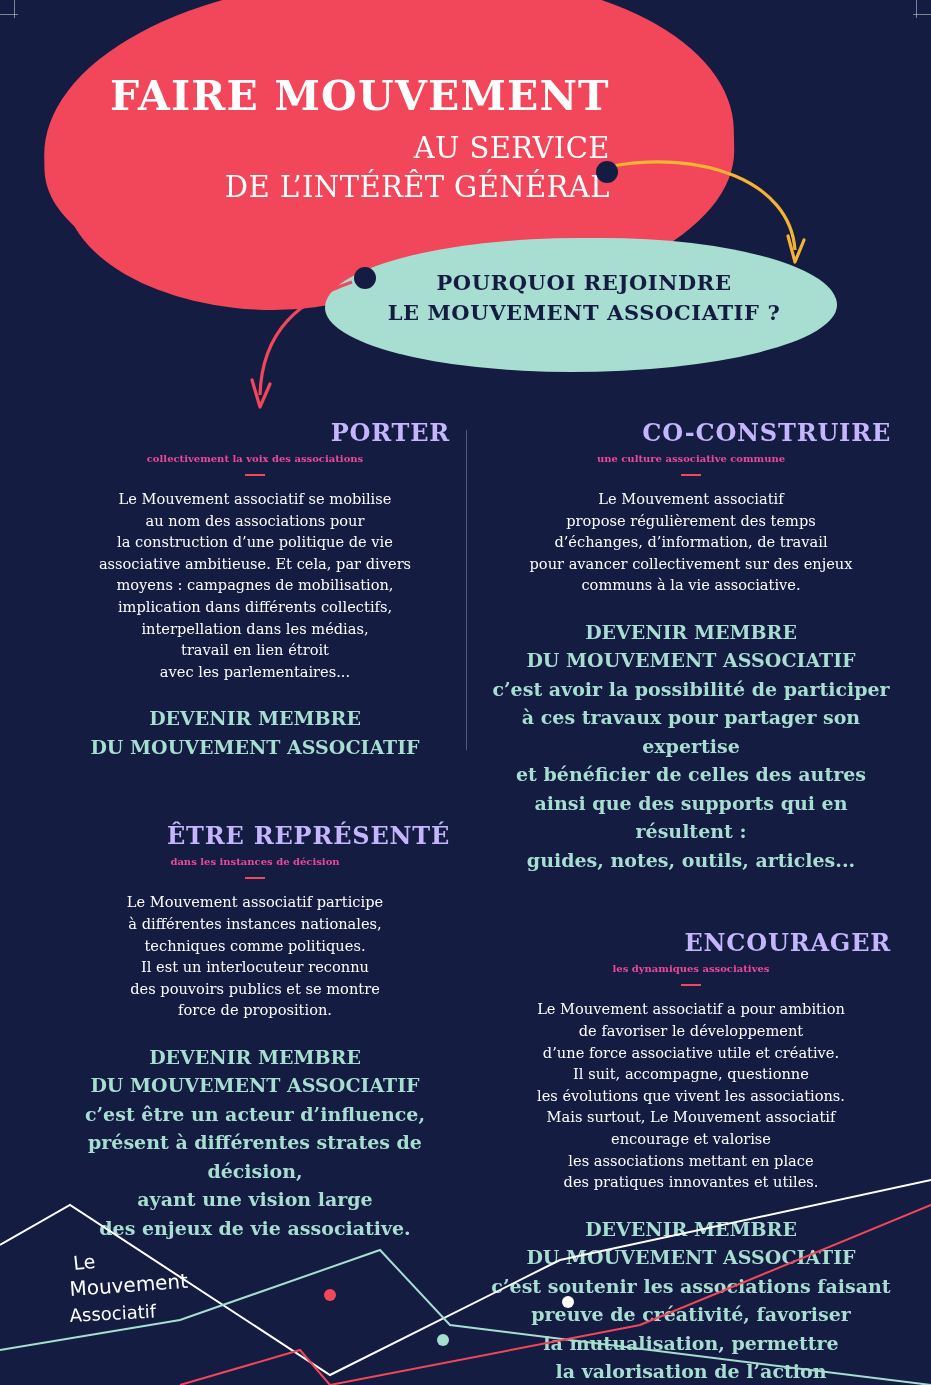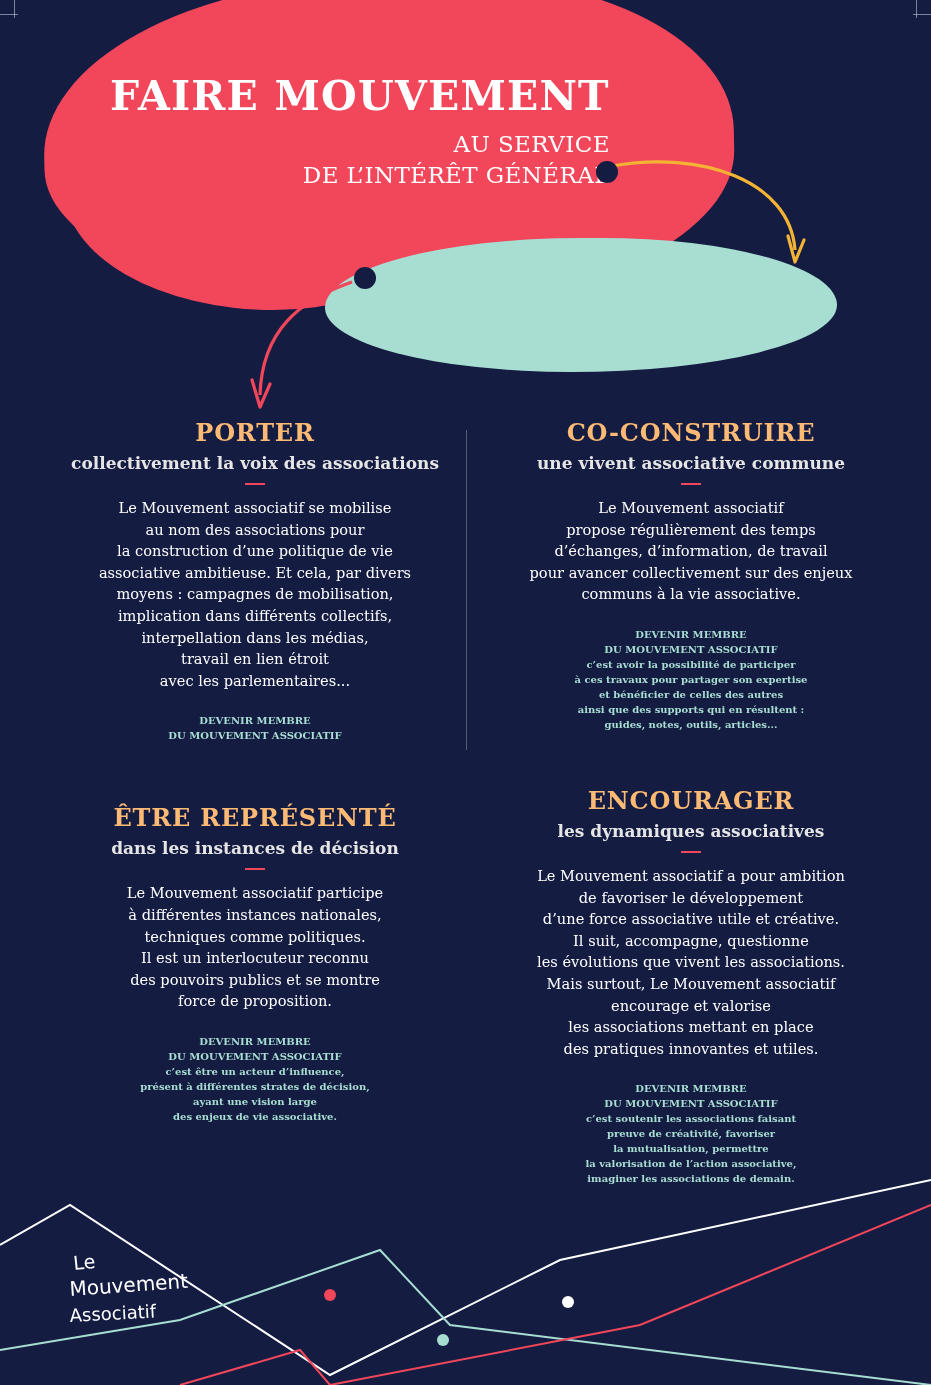--- a/index.html
+++ b/index.html
@@ -61,21 +61,21 @@
     font-family: "DejaVu Serif", serif;
     font-weight: bold;
     font-size: 41px;
     letter-spacing: 1.2px;
     line-height: 1.1;
     margin: 0 0 10px 0;
     color: #ffffff;
   }
   .title-sub {
     font-family: "DejaVu Serif", serif;
-    font-size: 23px;
+    font-size: 29px;
     line-height: 1.35;
     letter-spacing: 0.4px;
     color: #ffffff;
     font-weight: normal;
   }
 
   
   .teal-blob {
     position: absolute;
     left: 325px;
@@ -139,52 +139,53 @@
     top: 430px;
     width: 1px;
     height: 320px;
     background: rgba(255,255,255,0.28);
   }
 
   .sect { text-align: center; }
   .sect + .sect { margin-top: 48px; }
 
   .sect-title {
-    color: #fdba74;
+    color: #c4b5fd;
     font-family: "DejaVu Serif", serif;
     font-weight: bold;
     font-size: 24px;
     letter-spacing: 0.8px;
     margin: 0 0 6px 0;
+    text-align: right;
   }
   .sect-sub {
-    color: #e5e5e5;
-    font-family: "DejaVu Serif", serif;
-    font-weight: bold;
-    font-size: 17px;
+    color: #ec4899;
+    font-family: "DejaVu Serif", serif;
+    font-weight: bold;
+    font-size: 10px;
     margin: 0 0 10px 0;
   }
   .rule {
     width: 20px;
     height: 2px;
     background: #f2465a;
     margin: 0 auto 12px auto;
   }
   .body-txt {
     font-family: "DejaVu Serif", serif;
     font-size: 14.6px;
     line-height: 1.48;
     color: #ffffff;
     margin: 0;
   }
   .become {
     margin-top: 22px;
     font-family: "DejaVu Serif", serif;
     font-weight: bold;
-    font-size: 10px;
+    font-size: 19px;
     line-height: 1.5;
     color: #a8ddd2;
   }
   .become .hdr { display: block; }
 
   
   .footer-lines { position: absolute; left: 0; top: 1150px; width: 931px; height: 235px; z-index: 3; }
   .logo {
     position: absolute;
     left: 70px;
@@ -216,20 +217,24 @@
   <div class="red-blob"></div>
   <div class="red-blob-2"></div>
 
   <div class="title-block">
     <div class="title-main">FAIRE MOUVEMENT</div>
     <div class="title-sub">AU SERVICE</div>
     <div class="title-sub">DE L’INTÉRÊT GÉNÉRAL</div>
   </div>
 
   <div class="teal-blob"></div>
+  <div class="teal-text">
+    <div>POURQUOI REJOINDRE</div>
+    <div>LE MOUVEMENT ASSOCIATIF ?</div>
+  </div>
 
   <div class="dot d1"></div>
   <div class="dot d2"></div>
 
   <svg class="arrows" viewBox="0 0 931 1385">
     <path d="M612 166 C 700 150, 790 180, 795 250" fill="none" stroke="#f5b335" stroke-width="3.2"></path>
     <path d="M788 236 L795 262 L804 240" fill="none" stroke="#f5b335" stroke-width="3.2" stroke-linecap="round" stroke-linejoin="round"></path>
     <path d="M352 282 C 300 300, 262 330, 260 395" fill="none" stroke="#f2465a" stroke-width="3.2"></path>
     <path d="M252 380 L260 407 L270 384" fill="none" stroke="#f2465a" stroke-width="3.2" stroke-linecap="round" stroke-linejoin="round"></path>
   </svg>
@@ -278,21 +283,21 @@
 des enjeux de vie associative.</span>
         </div>
       </div>
 
     </div>
 
     <div class="col col-right">
 
       <div class="sect">
         <div class="sect-title">CO-CONSTRUIRE</div>
-        <div class="sect-sub">une vivent associative commune</div>
+        <div class="sect-sub">une culture associative commune</div>
         <div class="rule"></div>
         <p class="body-txt" style="white-space:pre-line">Le Mouvement associatif
 propose régulièrement des temps
 d’échanges, d’information, de travail
 pour avancer collectivement sur des enjeux
 communs à la vie associative.</p>
         <div class="become">
           <span class="hdr" style="white-space:pre-line">DEVENIR MEMBRE
 DU MOUVEMENT ASSOCIATIF</span>
           <span style="white-space:pre-line">c’est avoir la possibilité de participer

